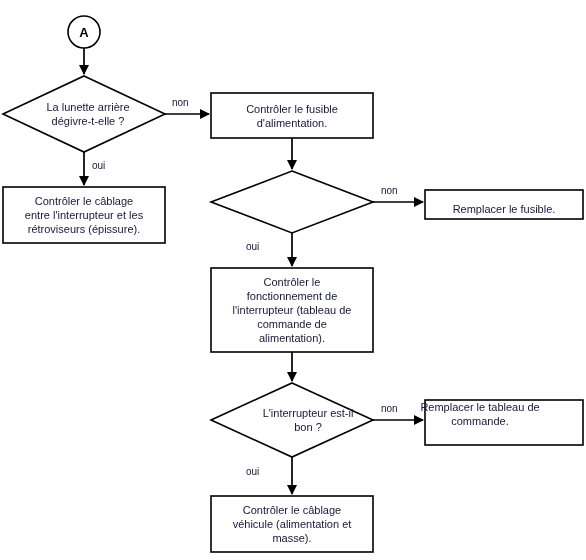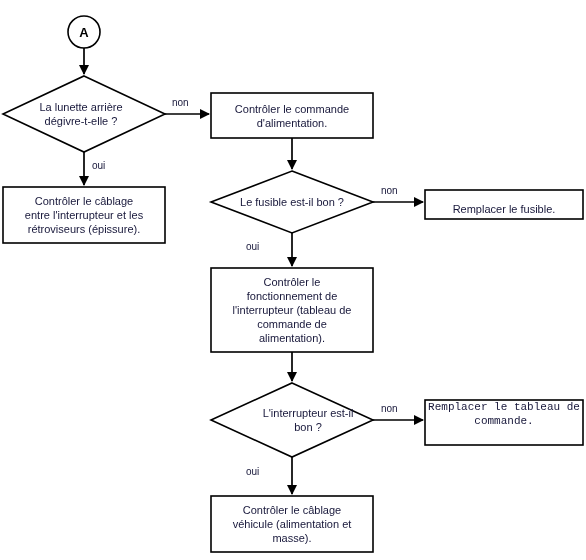--- a/index.html
+++ b/index.html
@@ -110,44 +110,43 @@
 
     <line x1="292" y1="457" x2="292" y2="494" class="connector" marker-end="url(#arrow)"></line>
 
     <rect x="425" y="400" width="158" height="45" class="shape-stroke"></rect>
 
     <rect x="211" y="496" width="162" height="56" class="shape-stroke"></rect>
   </svg>
 
   <div class="connector-letter" style="left:68px; top:16px; width:32px; height:32px;">A</div>
 
-  <div class="node-text" style="left:11px; top:86px; width:140px; height:56px;">La lunette arrière
+  <div class="node-text" style="left:18px; top:86px; width:140px; height:56px;">La lunette arrière
 dégivre-t-elle ?</div>
 
   <div class="node-text" style="left:6px; top:189px; width:156px; height:52px;">Contrôler le câblage
 entre l'interrupteur et les
 rétroviseurs (épissure).</div>
 
-  <div class="node-text" style="left:214px; top:95px; width:156px; height:41px;">Contrôler le commande
+  <div class="node-text" style="left:214px; top:95px; width:156px; height:41px;">Contrôler le fusible
 d'alimentation.</div>
 
-  <div class="node-text" style="left:222px; top:190px; width:140px; height:24px;">Le fusible est-il bon ?</div>
 
   <div class="node-text" style="left:428px; top:191px; width:152px; height:36px;">Remplacer le fusible.</div>
 
   <div class="node-text" style="left:214px; top:270px; width:156px; height:80px;">Contrôler le
 fonctionnement de
 l'interrupteur (tableau de
 commande de
 alimentation).</div>
 
   <div class="node-text" style="left:238px; top:404px; width:140px; height:32px;">L'interrupteur est-il
 bon ?</div>
 
-  <div class="node-text" style="left:428px; top:402px; width:152px; height:24px;font-family:Liberation Mono, monospace;">Remplacer le tableau de
+  <div class="node-text" style="left:404px; top:402px; width:152px; height:24px;">Remplacer le tableau de
 commande.</div>
 
   <div class="node-text" style="left:214px; top:498px; width:156px; height:52px;">Contrôler le câblage
 véhicule (alimentation et
 masse).</div>
 
   <div class="edge-label" style="left:172px; top:97px;">non</div>
 
   <div class="edge-label" style="left:92px; top:160px;">oui</div>
 

